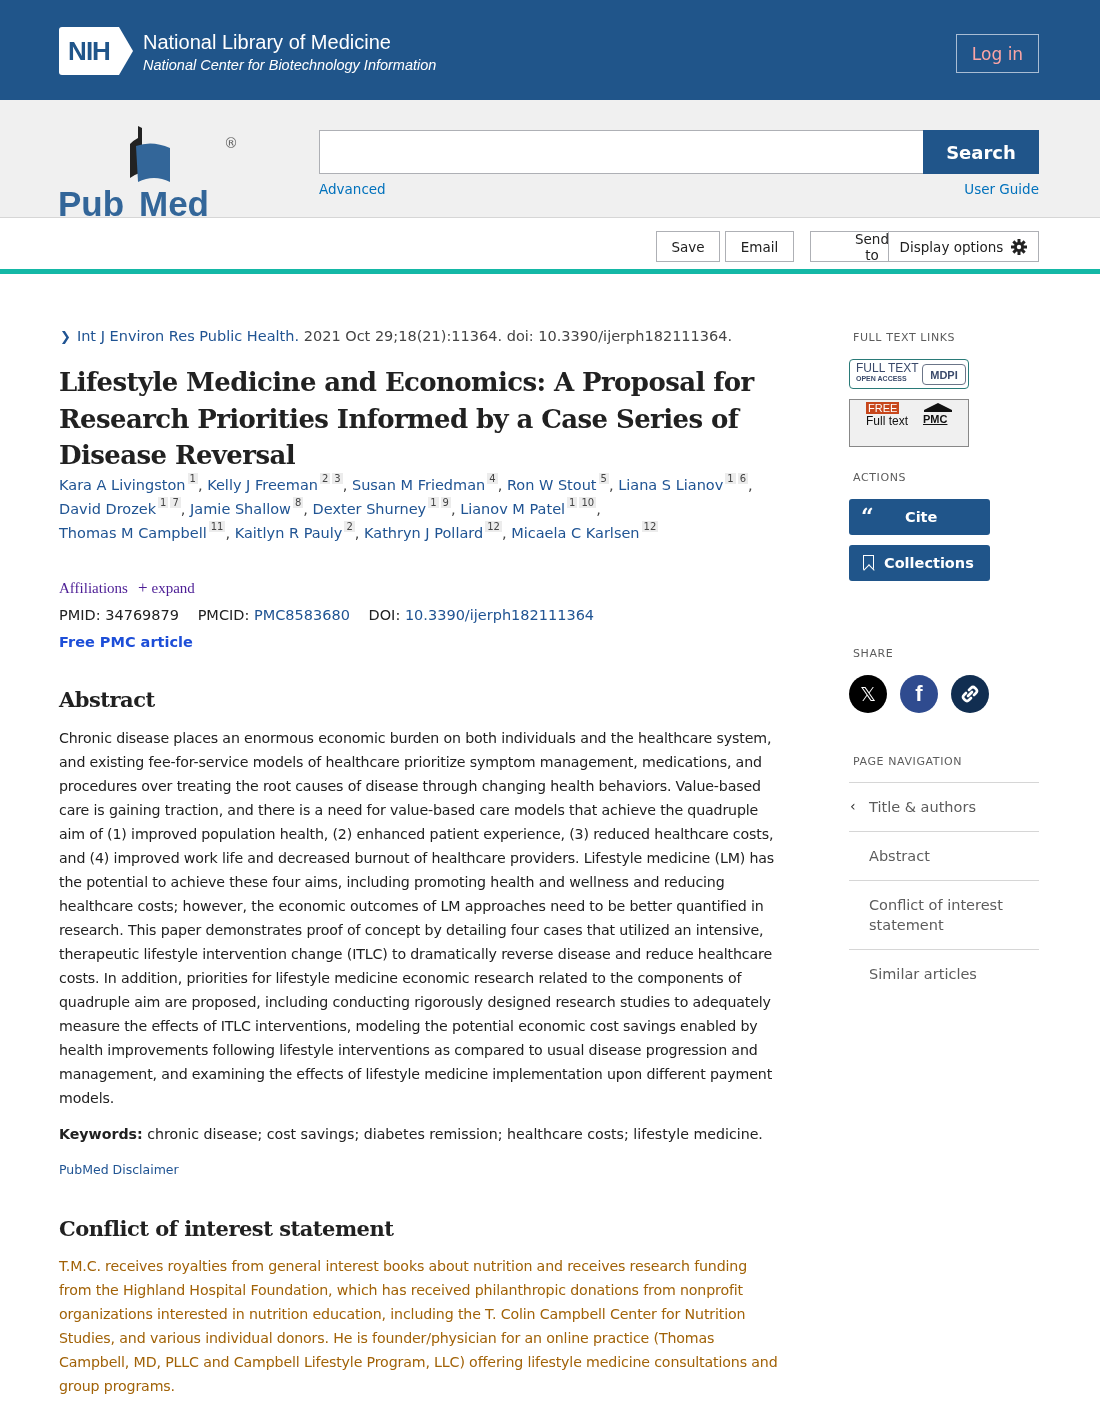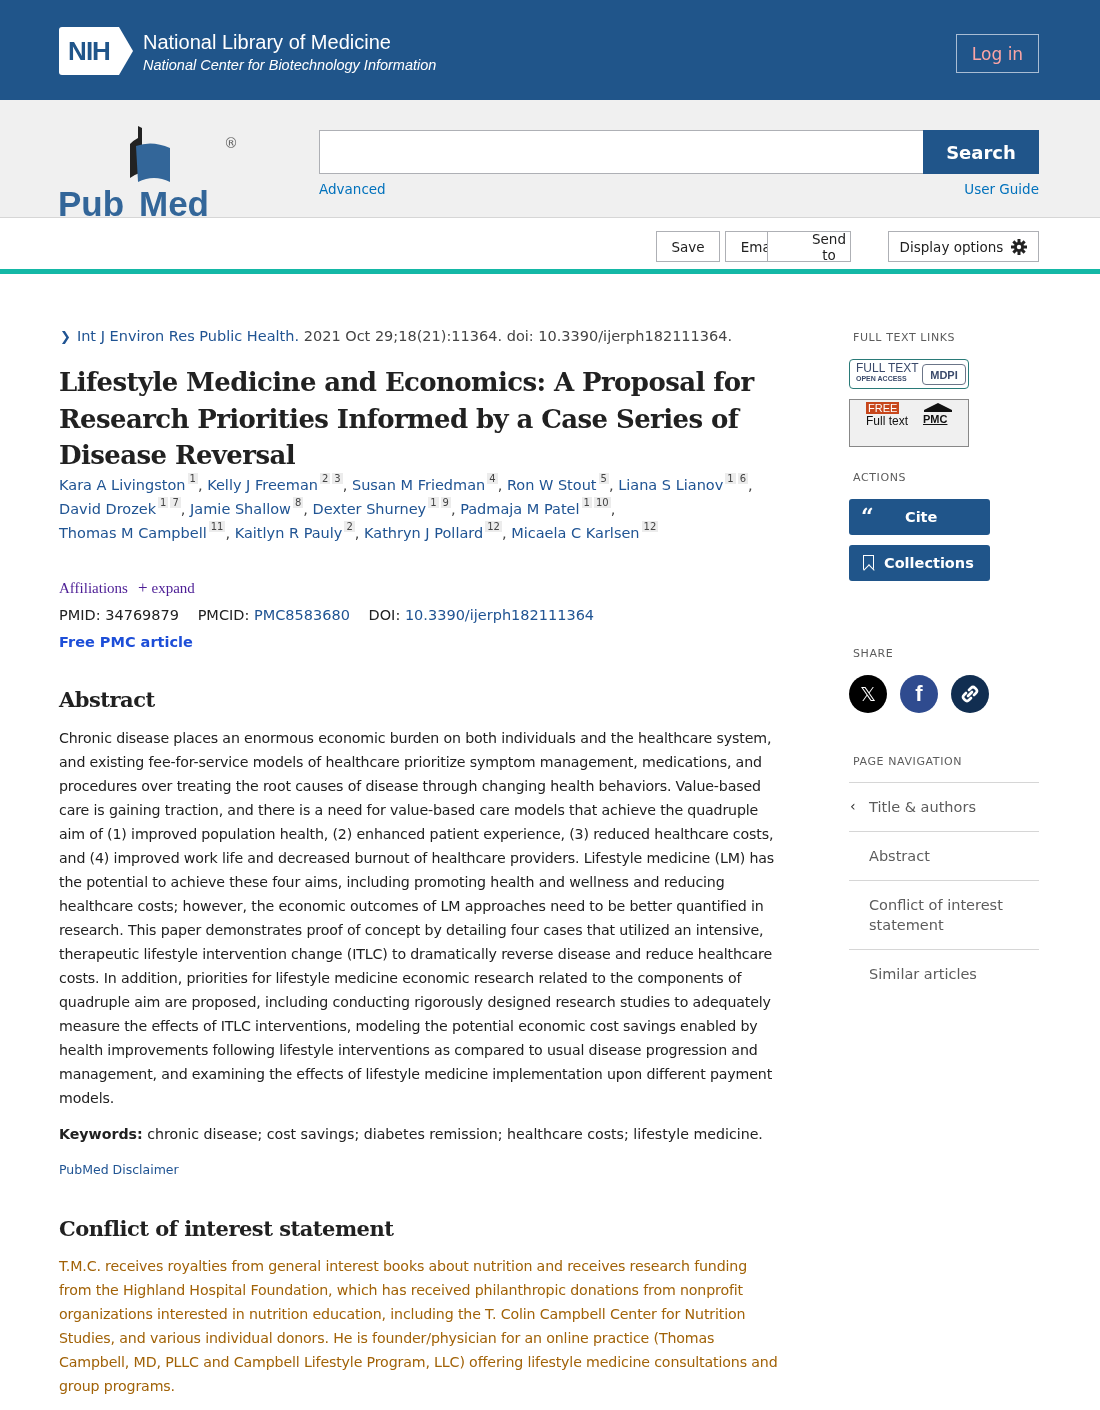--- a/index.html
+++ b/index.html
@@ -29,21 +29,21 @@
   .search-input { position: absolute; left: 319px; top: 30px; width: 604px; height: 44px; border: 1px solid #aeb0b5; border-right: none; background: #fff; font-size: 16px; padding: 0 10px; }
   .search-btn { position: absolute; left: 923px; top: 30px; width: 116px; height: 44px; background: #20558a; color: #fff; font-weight: bold; font-size: 18px; border: none; font-family: "DejaVu Sans", sans-serif; }
   .advanced-link { position: absolute; left: 319px; top: 81px; font-size: 13.5px; color: #0071bc; }
   .userguide-link { position: absolute; right: 61px; top: 81px; font-size: 13.5px; color: #0071bc; }
 
   
   .toolbar { height: 56px; position: relative; border-bottom: 5px solid #14b8a6; }
   .tb-btn { position: absolute; top: 13px; height: 31px; border: 1px solid #aeb0b5; background: #fff; font-size: 13.5px; color: #212121; display: flex; align-items: center; justify-content: center; font-family: "DejaVu Sans", sans-serif; }
   .tb-save { left: 656px; width: 64px; }
   .tb-email { left: 725px; width: 69px; }
-  .tb-send { left: 767px; width: 84px; padding-left: 40px; }
+  .tb-send { left: 810px; width: 84px; padding-left: 40px; }
   .tb-display { left: 888px; width: 151px; gap: 8px; }
 
   
   .main { position: absolute; left: 59px; top: 320px; width: 720px; }
   .citation { font-size: 14.5px; line-height: 30px; color: #444; position: absolute; left: 1px; top: 1px; white-space: nowrap; }
   .citation .chev { color: #205493; font-size: 13px; margin-right: 6px; }
   .citation .journal { color: #205493; }
   .title { position: absolute; left: 0; top: 44px; width: 700px; font-family: "DejaVu Serif", serif; font-size: 26px; line-height: 36.5px; font-weight: bold; color: #212121; letter-spacing: -0.6px; }
   .authors { position: absolute; left: 0; top: 153px; width: 720px; font-size: 14.5px; line-height: 24px; color: #444; }
   .authors .au { color: #205493; }
@@ -156,21 +156,21 @@
 
   <div class="authors">
     <a class="au">Kara A Livingston</a><sup>1</sup>,
     <a class="au">Kelly J Freeman</a><sup>2</sup><sup>3</sup>,
     <a class="au">Susan M Friedman</a><sup>4</sup>,
     <a class="au">Ron W Stout</a><sup>5</sup>,
     <a class="au">Liana S Lianov</a><sup>1</sup><sup>6</sup>,<br>
     <a class="au">David Drozek</a><sup>1</sup><sup>7</sup>,
     <a class="au">Jamie Shallow</a><sup>8</sup>,
     <a class="au">Dexter Shurney</a><sup>1</sup><sup>9</sup>,
-    <a class="au">Padmaja M Patel</a><sup>1</sup><sup>10</sup>,<br>
+    <a class="au">Lianov M Patel</a><sup>1</sup><sup>10</sup>,<br>
     <a class="au">Thomas M Campbell</a><sup>11</sup>,
     <a class="au">Kaitlyn R Pauly</a><sup>2</sup>,
     <a class="au">Kathryn J Pollard</a><sup>12</sup>,
     <a class="au">Micaela C Karlsen</a><sup>12</sup>
   </div>
 
   <div class="affil">
     <span>Affiliations</span><span class="plus">+</span><span>expand</span>
   </div>
 

